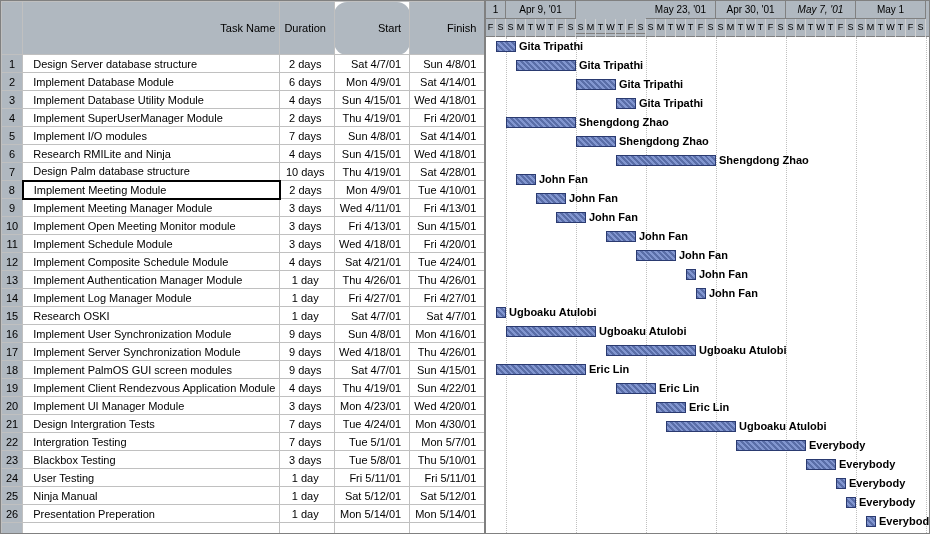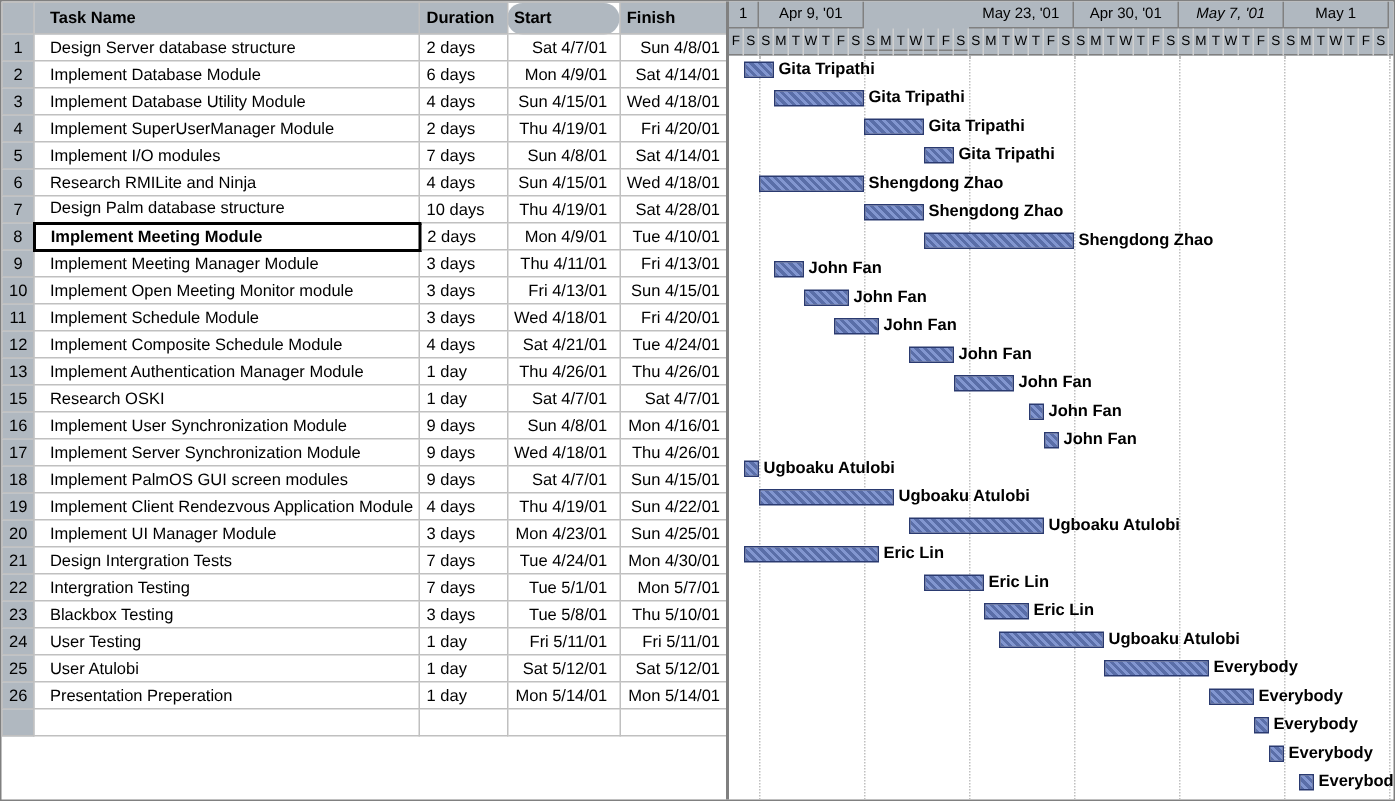--- a/index.html
+++ b/index.html
@@ -4,27 +4,27 @@
 <style>
   * { box-sizing: border-box; margin: 0; padding: 0; }
   body { font-family: Arial, sans-serif; font-size: 11px; background: #fff; overflow: hidden; }
   .container { display: flex; width: 930px; height: 534px; border: 1px solid #808080; }
   .left-pane { width: 485px; flex-shrink: 0; border-right: 2px solid #808080; overflow: hidden; }
   .right-pane { flex: 1; overflow: hidden; position: relative; }
 
   
   .tbl { border-collapse: collapse; width: 100%; }
   .tbl th, .tbl td { border: 1px solid #c0c0c0; height: 18px; padding: 0 4px; white-space: nowrap; }
-  .tbl th { background: #b0b8c0; color: #000; font-weight: bold; text-align: left; height: 21px; }
+  .tbl th { background: #b0b8c0; color: #000; font-weight: normal; text-align: right; height: 53px; }
   .rownum { background: #b0b8c0; text-align: center; width: 28px; color: #000; }
   .col-task { width: 250px; text-align: left; padding-left: 10px !important; }
-  .col-dur { width: 60px; text-align: left; padding-right: 8px !important; }
+  .col-dur { width: 60px; text-align: center; padding-right: 8px !important; }
   .col-start { width: 75px; text-align: right; padding-right: 8px !important; border-radius: 13px; }
   .col-finish { width: 75px; text-align: right; padding-right: 8px !important; }
-  .selected-cell { border: 2px solid #000 !important; font-weight: bold; }
+  .selected-cell { border: 2px solid #000 !important; }
 
   
   .timeline-header { height: 36px; background: #b0b8c0; position: relative; border-bottom: 1px solid #808080; }
   .week-row { display: flex; height: 18px; }
   .week-cell { border-right: 1px solid #808080; border-bottom: 1px solid #808080; text-align: center; font-size: 10px; line-height: 17px; overflow: hidden; }
   .day-row { display: flex; height: 18px; }
   .day-cell { width: 10px; border-right: 1px solid #d0d0d0; text-align: center; font-size: 9px; line-height: 17px; }
 
   .gantt-body { position: relative; }
   .gantt-row { height: 19px; position: relative; border-bottom: 1px dotted transparent; }
@@ -102,21 +102,21 @@
             <td class="rownum">8</td>
             <td class="col-task selected-cell">Implement Meeting Module</td>
             <td class="col-dur">2 days</td>
             <td class="col-start">Mon 4/9/01</td>
             <td class="col-finish">Tue 4/10/01</td>
           </tr>
           <tr>
             <td class="rownum">9</td>
             <td class="col-task">Implement Meeting Manager Module</td>
             <td class="col-dur">3 days</td>
-            <td class="col-start">Thu 4/11/01</td>
+            <td class="col-start">Wed 4/11/01</td>
             <td class="col-finish">Fri 4/13/01</td>
           </tr>
           <tr>
             <td class="rownum">10</td>
             <td class="col-task">Implement Open Meeting Monitor module</td>
             <td class="col-dur">3 days</td>
             <td class="col-start">Fri 4/13/01</td>
             <td class="col-finish">Sun 4/15/01</td>
           </tr>
           <tr>
@@ -134,20 +134,27 @@
             <td class="col-finish">Tue 4/24/01</td>
           </tr>
           <tr>
             <td class="rownum">13</td>
             <td class="col-task">Implement Authentication Manager Module</td>
             <td class="col-dur">1 day</td>
             <td class="col-start">Thu 4/26/01</td>
             <td class="col-finish">Thu 4/26/01</td>
           </tr>
           <tr>
+            <td class="rownum">14</td>
+            <td class="col-task">Implement Log Manager Module</td>
+            <td class="col-dur">1 day</td>
+            <td class="col-start">Fri 4/27/01</td>
+            <td class="col-finish">Fri 4/27/01</td>
+          </tr>
+          <tr>
             <td class="rownum">15</td>
             <td class="col-task">Research OSKI</td>
             <td class="col-dur">1 day</td>
             <td class="col-start">Sat 4/7/01</td>
             <td class="col-finish">Sat 4/7/01</td>
           </tr>
           <tr>
             <td class="rownum">16</td>
             <td class="col-task">Implement User Synchronization Module</td>
             <td class="col-dur">9 days</td>
@@ -173,21 +180,21 @@
             <td class="col-task">Implement Client Rendezvous Application Module</td>
             <td class="col-dur">4 days</td>
             <td class="col-start">Thu 4/19/01</td>
             <td class="col-finish">Sun 4/22/01</td>
           </tr>
           <tr>
             <td class="rownum">20</td>
             <td class="col-task">Implement UI Manager Module</td>
             <td class="col-dur">3 days</td>
             <td class="col-start">Mon 4/23/01</td>
-            <td class="col-finish">Sun 4/25/01</td>
+            <td class="col-finish">Wed 4/20/01</td>
           </tr>
           <tr>
             <td class="rownum">21</td>
             <td class="col-task">Design Intergration Tests</td>
             <td class="col-dur">7 days</td>
             <td class="col-start">Tue 4/24/01</td>
             <td class="col-finish">Mon 4/30/01</td>
           </tr>
           <tr>
             <td class="rownum">22</td>
@@ -205,21 +212,21 @@
           </tr>
           <tr>
             <td class="rownum">24</td>
             <td class="col-task">User Testing</td>
             <td class="col-dur">1 day</td>
             <td class="col-start">Fri 5/11/01</td>
             <td class="col-finish">Fri 5/11/01</td>
           </tr>
           <tr>
             <td class="rownum">25</td>
-            <td class="col-task">User Atulobi</td>
+            <td class="col-task">Ninja Manual</td>
             <td class="col-dur">1 day</td>
             <td class="col-start">Sat 5/12/01</td>
             <td class="col-finish">Sat 5/12/01</td>
           </tr>
           <tr>
             <td class="rownum">26</td>
             <td class="col-task">Presentation Preperation</td>
             <td class="col-dur">1 day</td>
             <td class="col-start">Mon 5/14/01</td>
             <td class="col-finish">Mon 5/14/01</td>

